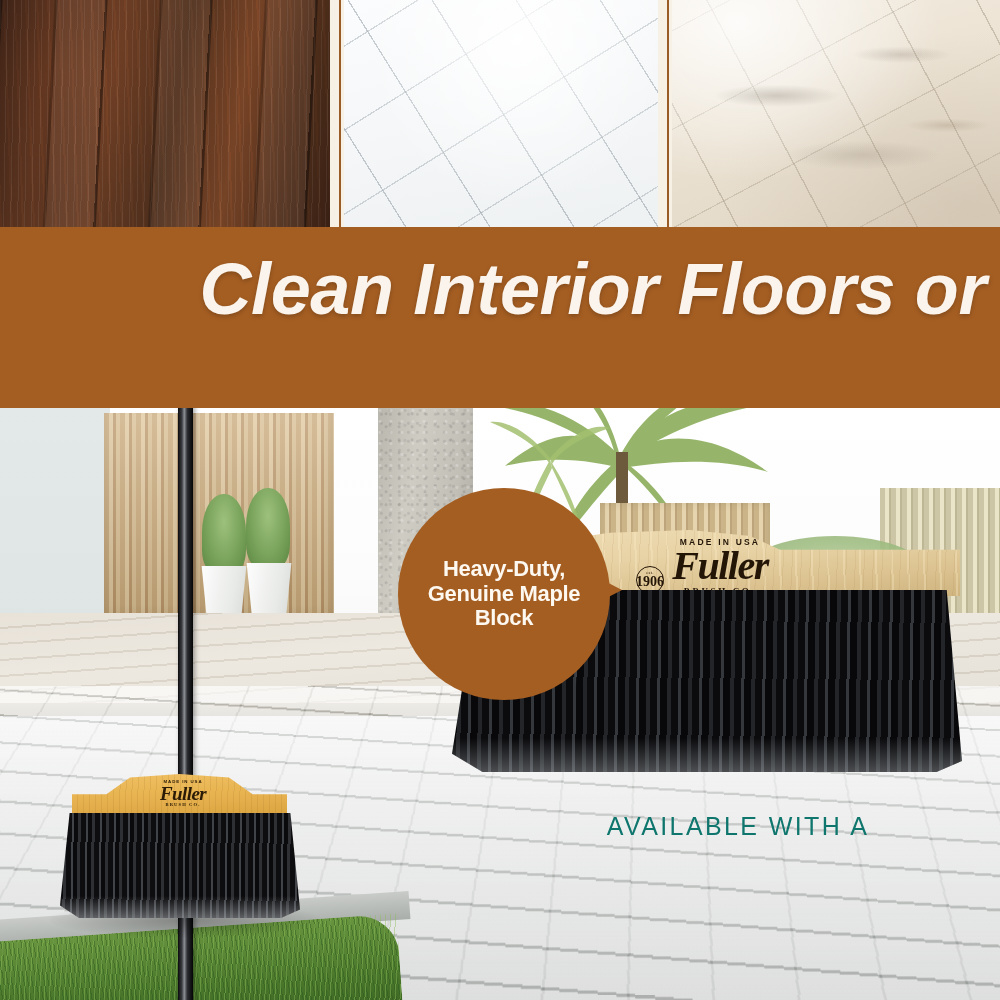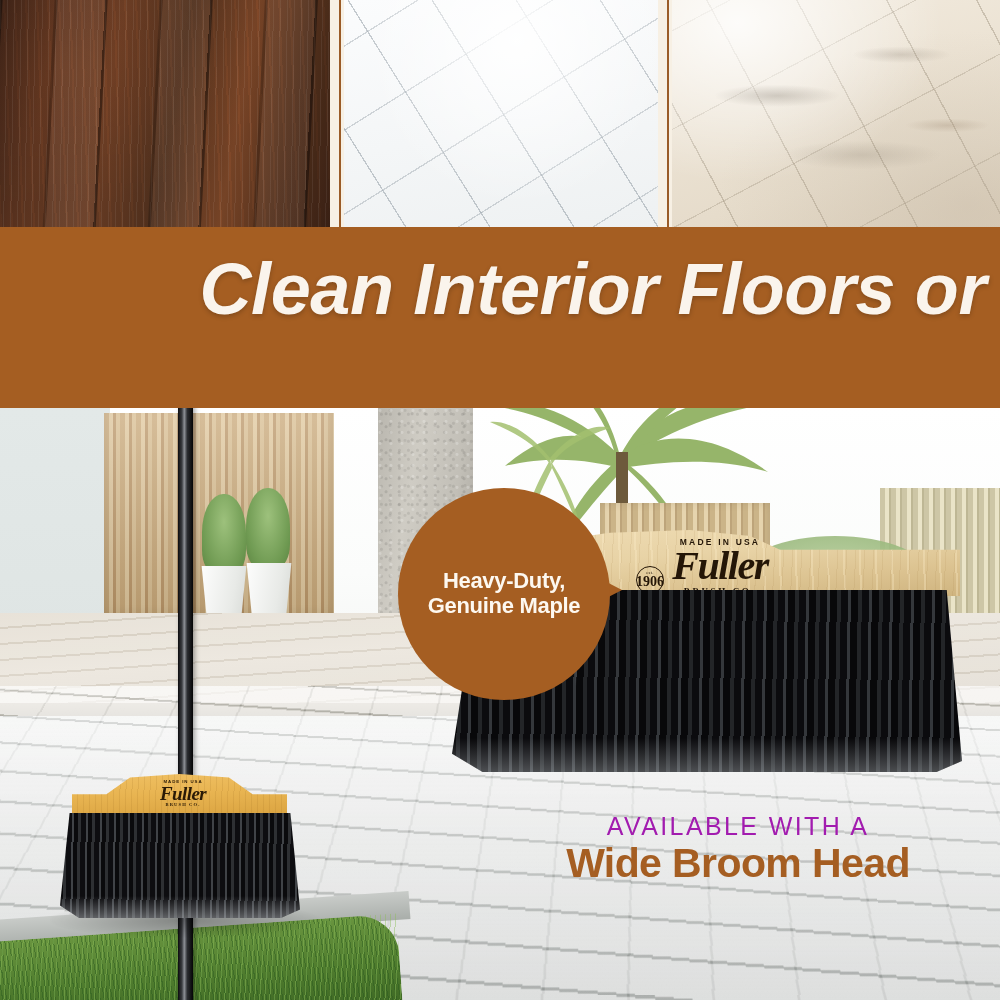--- a/index.html
+++ b/index.html
@@ -262,21 +262,21 @@
     border-top:32px solid transparent;border-bottom:32px solid transparent;
     border-left:62px solid #a55e22;}
   .callout-circle{position:absolute;left:0;top:0;width:212px;height:212px;
     border-radius:50%;background:#a55e22;
     display:flex;align-items:center;justify-content:center;}
   .callout-text{color:#fdf8f0;font-weight:700;font-size:22px;line-height:1.12;
     text-align:center;letter-spacing:-.3px;padding:0 8px;}
 
   
   .caption{position:absolute;left:500px;top:812px;width:476px;text-align:center;}
-  .cap-top{font-size:25px;letter-spacing:2.4px;color:#a21caf;font-weight:400;
+  .cap-top{font-size:25px;letter-spacing:2.4px;color:#0f766e;font-weight:400;
     font-family:"Liberation Sans",sans-serif;}
   .cap-1{font-size:41px;font-weight:700;color:#a55e22;letter-spacing:-.6px;margin-top:6px;line-height:1.1;}
   .cap-2{font-size:41px;font-weight:700;color:#a55e22;letter-spacing:-.6px;line-height:1.1;}
 </style>
 </head>
 <body>
 
 <div class="canvas">
 
   <div class="floor-strip">
@@ -366,24 +366,24 @@
       <span class="bc">BRUSH CO.</span>
     </div>
     <div class="bristles"></div>
 
     <div class="callout-tail"></div>
     <div class="callout">
       <div class="callout-circle">
         <div class="callout-text">
           <div>Heavy-Duty,</div>
           <div>Genuine Maple</div>
+          <div>Block</div>
         </div>
       </div>
     </div>
 
   </div>
 
   <div class="caption">
     <div class="cap-top">AVAILABLE WITH A</div>
-    <div class="cap-2">Wide Broom Head</div>
   </div>
 
 </div>
 
 </body></html>

